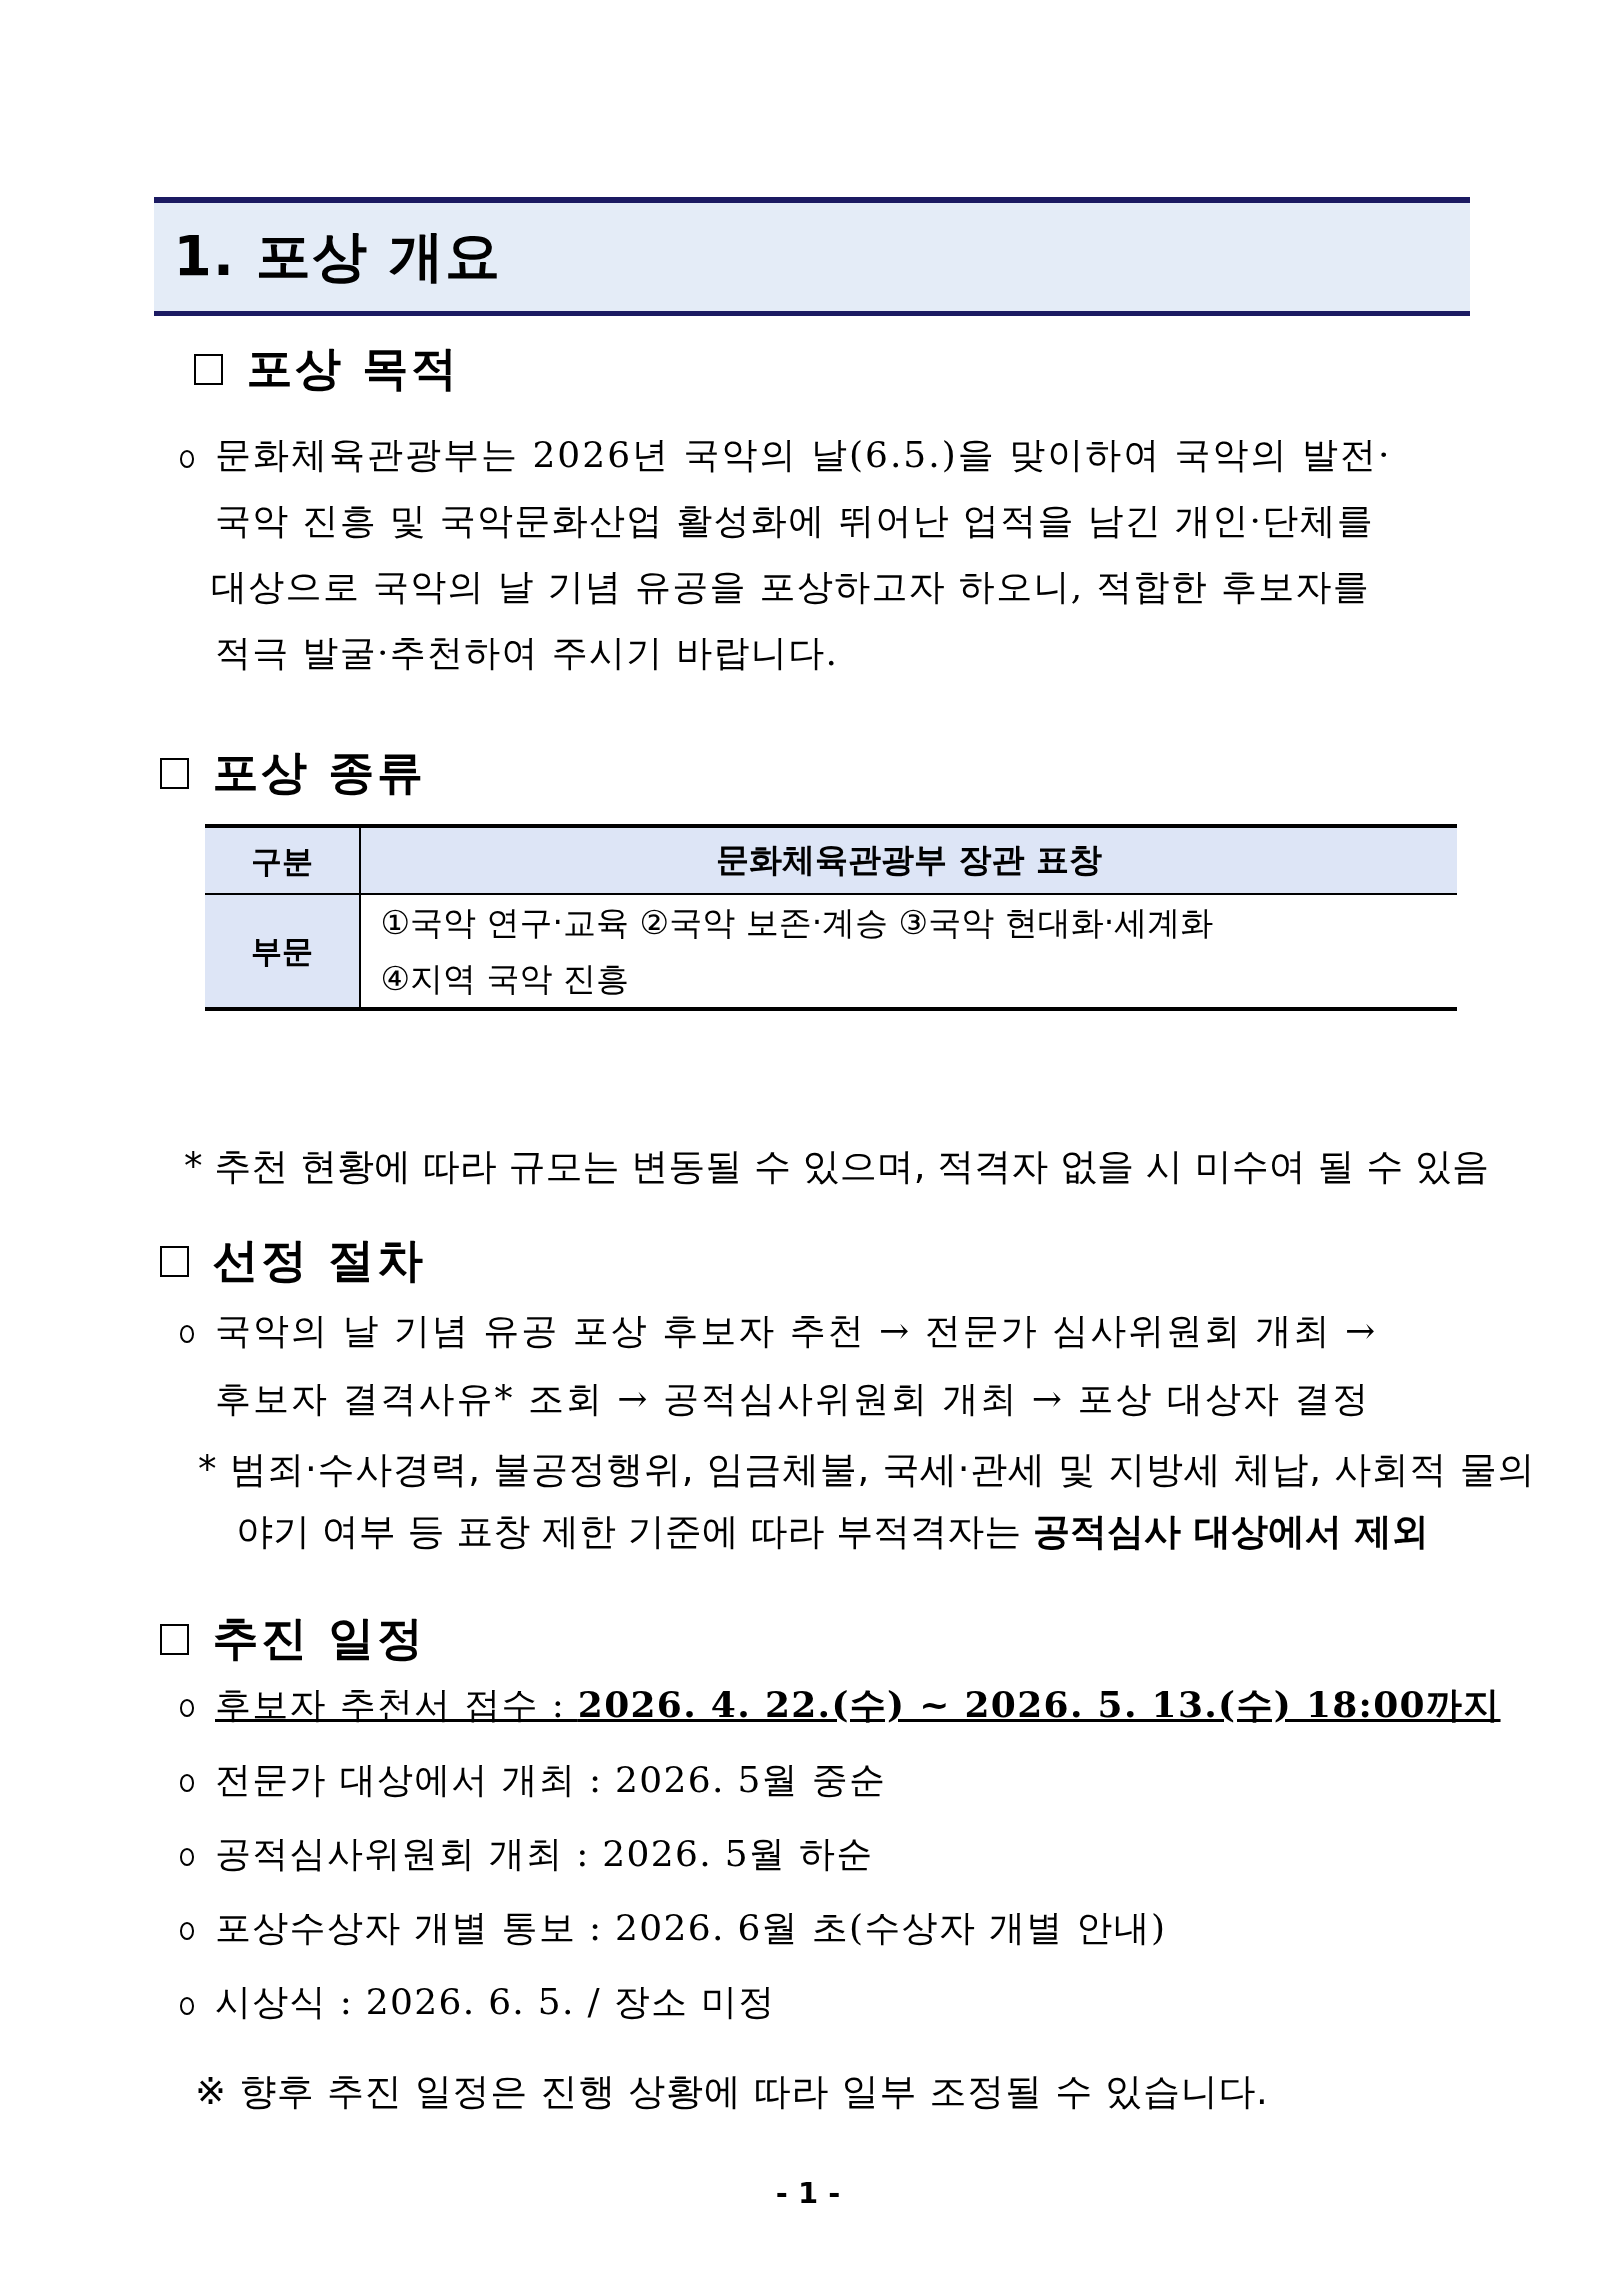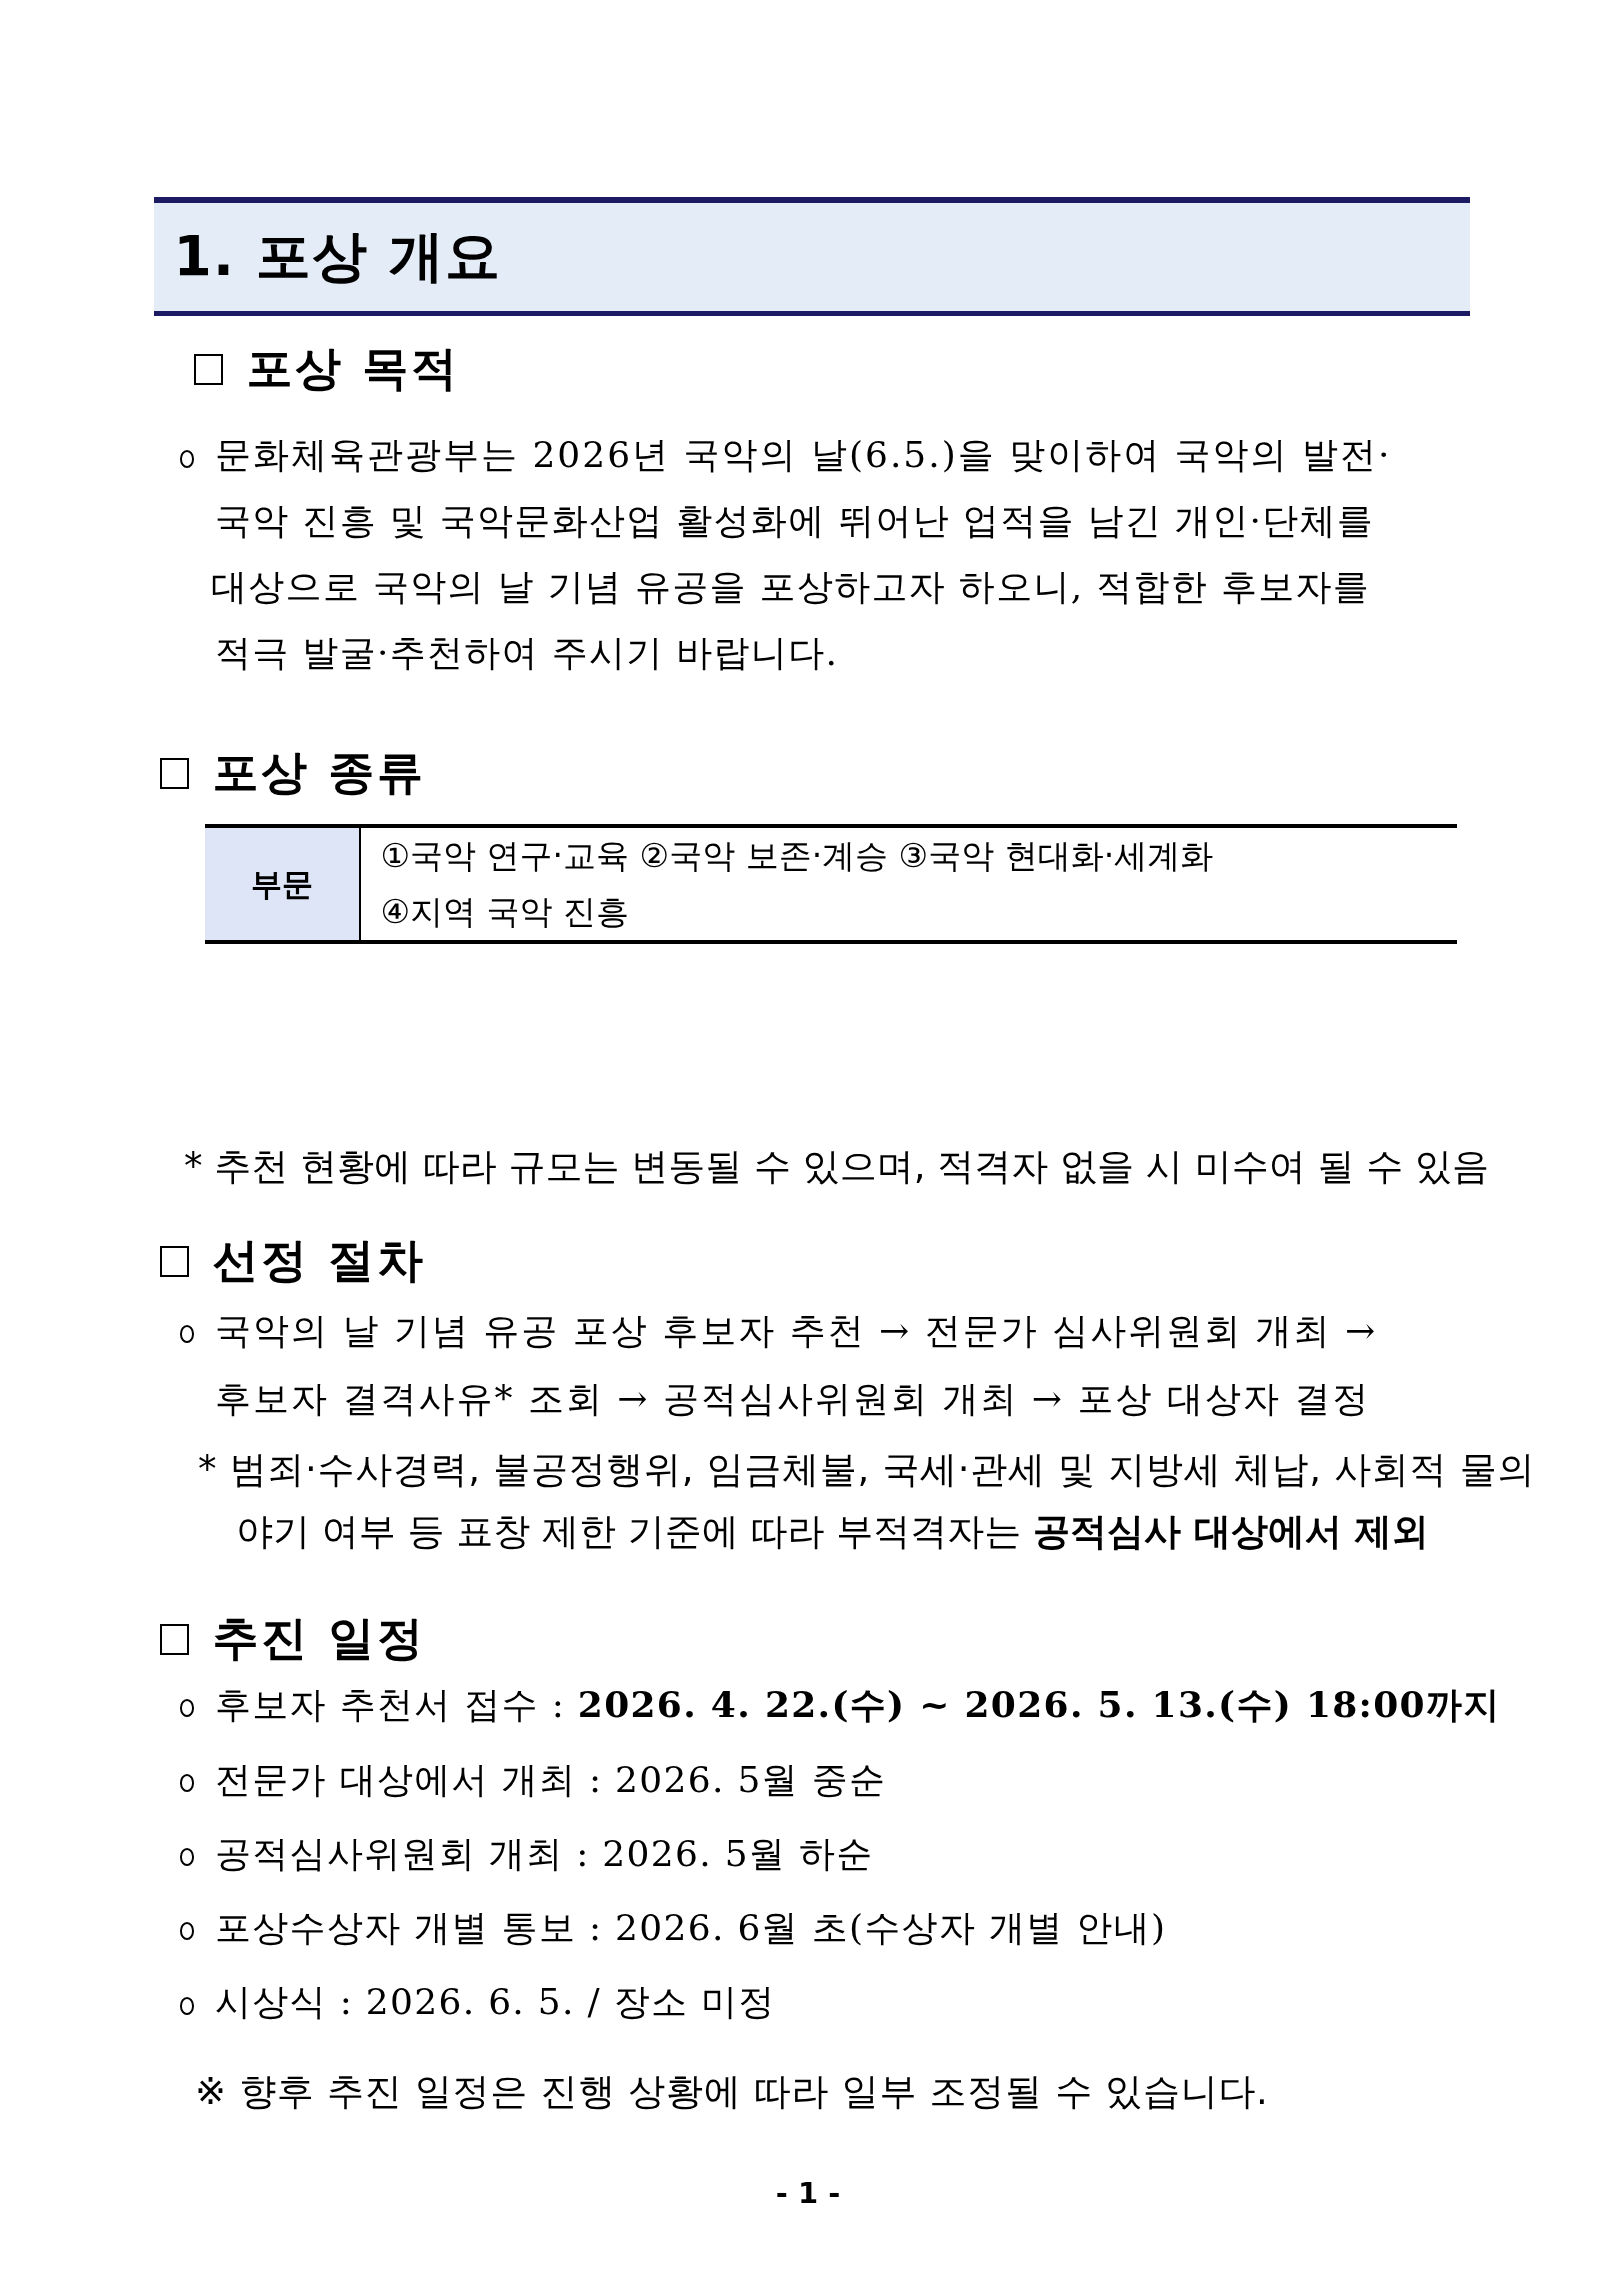--- a/index.html
+++ b/index.html
@@ -51,20 +51,24 @@
 <div class="para" style="left:211px; top:563px; letter-spacing:1.3px;">대상으로 국악의 날 기념 유공을 포상하고자 하오니, 적합한 후보자를</div>
 <div class="para" style="left:215px; top:629px; letter-spacing:1.3px;">적극 발굴·추천하여 주시기 바랍니다.</div>
 
 <div class="section-head" style="top:742px;">
   <div class="box"></div>
   <span class="txt">포상 종류</span>
 </div>
 
 <table class="award">
   <tbody>
+      <tr>
+    <td class="hd">구분</td>
+    <td class="hrow">문화체육관광부 장관 표창</td>
+  </tr>
   <tr>
     <td class="hd">부문</td>
     <td class="items">
       <div>①국악 연구·교육   ②국악 보존·계승   ③국악 현대화·세계화</div>
       <div>④지역 국악 진흥</div>
     </td>
   </tr>
 </tbody>
   </table>
 
@@ -79,21 +83,21 @@
 <div class="para" style="left:215px; top:1375px; letter-spacing:2px;">후보자 결격사유* 조회 → 공적심사위원회 개최 → 포상 대상자 결정</div>
 <div class="note" style="left:198px; top:1445px; letter-spacing:0.7px;">* 범죄·수사경력, 불공정행위, 임금체불, 국세·관세 및 지방세 체납, 사회적 물의</div>
 <div class="note" style="left:236px; top:1507px;"><span>야기 여부 등 표창 제한 기준에 따라 부적격자는 </span><b>공적심사 대상에서 제외</b></div>
 
 <div class="section-head" style="top:1608px;">
   <div class="box"></div>
   <span class="txt">추진 일정</span>
 </div>
 
 <div class="bullet" style="left:180px; top:1699px;"></div>
-<div class="para" style="left:215px; top:1681px; letter-spacing:1.3px;"><span>후보자 추천서 접수 : </span><b>2026. 4. 22.(수) ~ 2026. 5. 13.(수) 18:00까지</b></div>
+<div class="para" style="left:215px; top:1681px; letter-spacing:1.3px;text-decoration:underline;"><span>후보자 추천서 접수 : </span><b>2026. 4. 22.(수) ~ 2026. 5. 13.(수) 18:00까지</b></div>
 
 <div class="bullet" style="left:180px; top:1774px;"></div>
 <div class="para" style="left:215px; top:1756px; letter-spacing:1.3px;"><span>전문가 대상에서 개최 : </span><span>2026. 5월 중순</span></div>
 
 <div class="bullet" style="left:180px; top:1848px;"></div>
 <div class="para" style="left:215px; top:1830px; letter-spacing:1.3px;"><span>공적심사위원회 개최 : </span><span>2026. 5월 하순</span></div>
 
 <div class="bullet" style="left:180px; top:1922px;"></div>
 <div class="para" style="left:215px; top:1904px; letter-spacing:1.3px;"><span>포상수상자 개별 통보 : </span><span>2026. 6월 초(수상자 개별 안내)</span></div>
 

